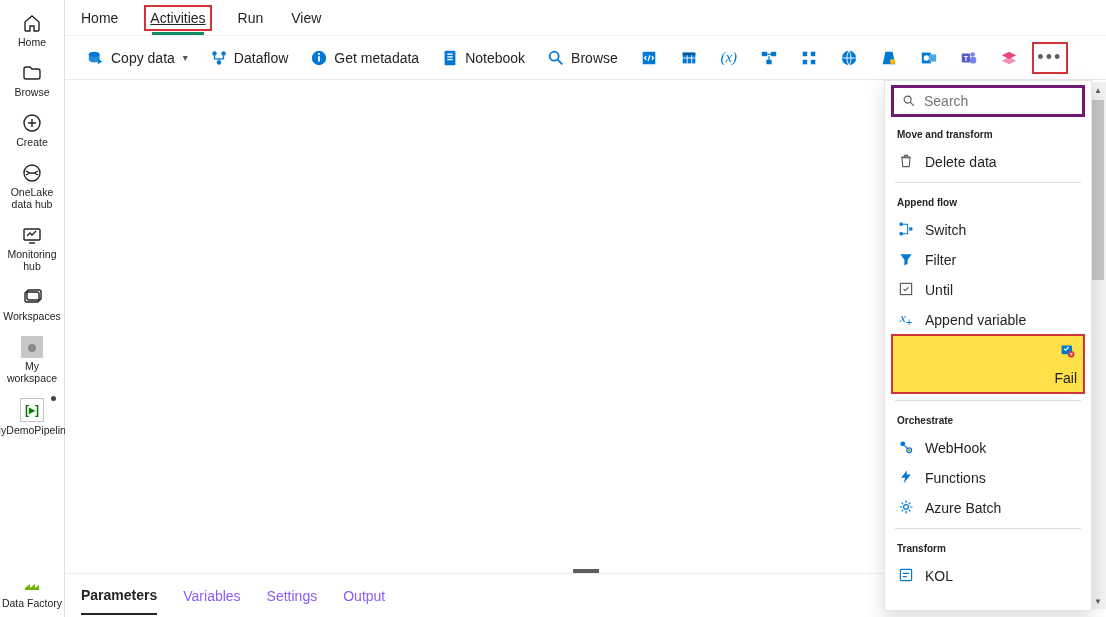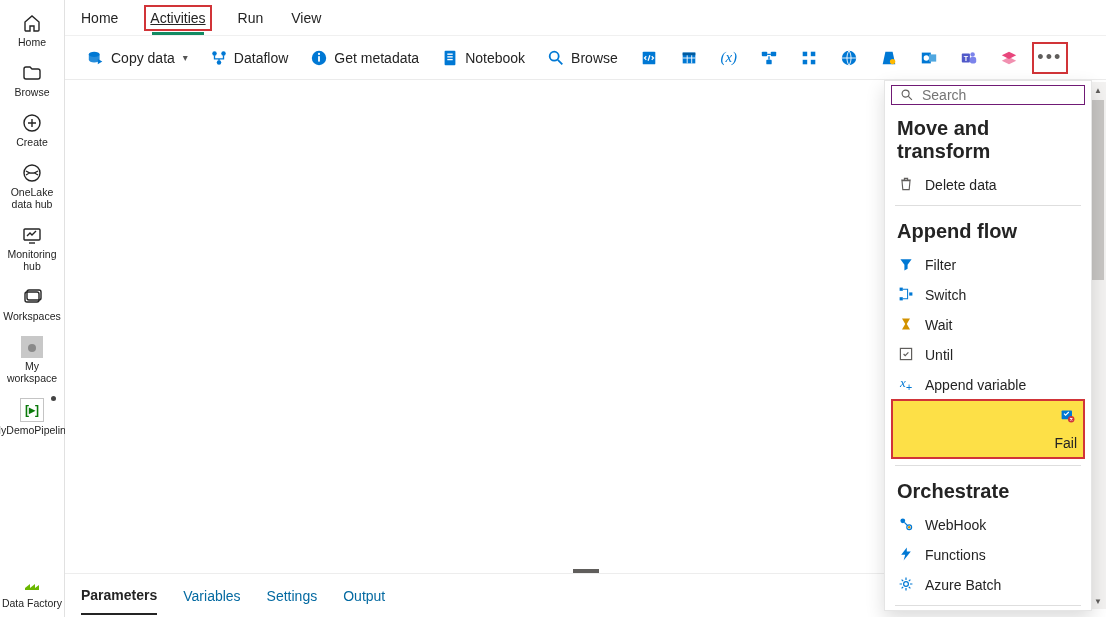--- a/index.html
+++ b/index.html
@@ -34,29 +34,29 @@
   .toolbar .iconly { width:34px; justify-content:center; }
   .more-box { width:36px; height:32px; border:2px solid #d13438; display:flex; align-items:center; justify-content:center; font-size:18px; letter-spacing:2px; color:#605e5c; cursor:pointer; }
   
   
   .canvas { flex:1; background:#faf9f8; position:relative; }
   .canvas .inner { position:absolute; inset:0; background:#fff; margin:0; }
   .drag-mark { position:absolute; left:50%; bottom:0px; transform:translateX(-50%); width:26px; height:4px; background:#605e5c; }
   
   
   .bottom { height:44px; display:flex; align-items:center; padding:6px 16px; gap:26px; border-top:1px solid #ededed; }
-  .btab { font-size:14px; color:#0369a1; cursor:pointer; padding:10px 0; }
+  .btab { font-size:14px; color:#8b5cf6; cursor:pointer; padding:10px 0; }
   .btab.active { color:#242424; font-weight:600; border-bottom:2px solid #242424; }
   
   
   .panel { position:absolute; top:80px; right:14px; width:208px; bottom:6px; background:#fff; border:1px solid #e5e5e5; box-shadow:0 8px 18px rgba(0,0,0,.14); display:flex; flex-direction:column; }
-  .panel .search { margin:4px 6px 4px 6px; border:1px solid #701a75; height:20px; display:flex; align-items:center; padding:0 8px; gap:8px; color:#605e5c; }
+  .panel .search { margin:4px 6px 4px 6px; border:3px solid #701a75; height:32px; display:flex; align-items:center; padding:0 8px; gap:8px; color:#605e5c; }
   .panel .search input { border:none; outline:none; flex:1; font-size:14px; background:transparent; }
   .panel .listwrap { flex:1; overflow:hidden; padding:0 6px; }
-  .panel .grp { font-weight:600; font-size:20px; padding:8px 6px 6px; }
+  .panel .grp { font-weight:600; font-size:10px; padding:8px 6px 6px; }
   .panel .row { display:flex; align-items:flex-end; gap:10px; padding:6px 6px; font-size:14px; cursor:pointer; }
   .panel .row.hl { border:2px solid #d13438; background:#fde047;flex-direction:column; }
   .panel .row .ri { width:18px; height:18px; display:inline-flex; align-items:center; justify-content:center; }
   .panel .sep { height:1px; background:#dedede; margin:6px 4px; }
   
   
   .scrollbar { position:absolute; right:0; top:82px; bottom:8px; width:16px; }
   .sb-track { position:absolute; inset:0; background:#f3f2f1; }
   .sb-arrow { height:16px; display:flex; align-items:center; justify-content:center; font-size:8px; color:#605e5c; }
   .sb-thumb { position:absolute; left:2px; right:2px; top:18px; height:180px; background:#c8c6c4; }
@@ -336,43 +336,35 @@
               <path d="M5 6h10l-1 11H6zM4 5h12M8 3h4v2H8z" fill="none" stroke="#605e5c" stroke-width="1.4"></path>
             </svg>
           </span>
         <span>Delete data</span>
       </div>
       <div class="sep"></div>
       <div class="grp">Append flow</div>
       <div class="row">
         <span class="ri">
             <svg width="16" height="16" viewBox="0 0 20 20">
-              <path d="M3 4h14l-5 7v5l-4 2v-7z" fill="#0078d4"></path>
-            </svg>
-          </span>
-        <span>Filter</span>
-      </div>
-      <div class="row">
-        <span class="ri">
-            <svg width="16" height="16" viewBox="0 0 20 20">
               <rect x="2" y="2" width="4" height="4" fill="#0078d4"></rect>
               <rect x="2" y="14" width="4" height="4" fill="#0078d4"></rect>
               <rect x="14" y="8" width="4" height="4" fill="#0078d4"></rect>
               <path d="M6 4h6v6M6 16h6v-6" stroke="#0078d4" fill="none" stroke-width="1.3"></path>
             </svg>
           </span>
         <span>Switch</span>
       </div>
       <div class="row">
         <span class="ri">
             <svg width="16" height="16" viewBox="0 0 20 20">
-              <path d="M5 3h10l-4 7 4 7H5l4-7z" fill="#d29200"></path>
-            </svg>
-          </span>
-        <span>Wait</span>
+              <path d="M3 4h14l-5 7v5l-4 2v-7z" fill="#0078d4"></path>
+            </svg>
+          </span>
+        <span>Filter</span>
       </div>
       <div class="row">
         <span class="ri">
             <svg width="16" height="16" viewBox="0 0 20 20">
               <rect x="3" y="3" width="14" height="14" fill="none" stroke="#605e5c" stroke-width="1.5"></rect>
               <path d="M7 10l2 2 4-4" stroke="#605e5c" stroke-width="1.5" fill="none"></path>
             </svg>
           </span>
         <span>Until</span>
       </div>

